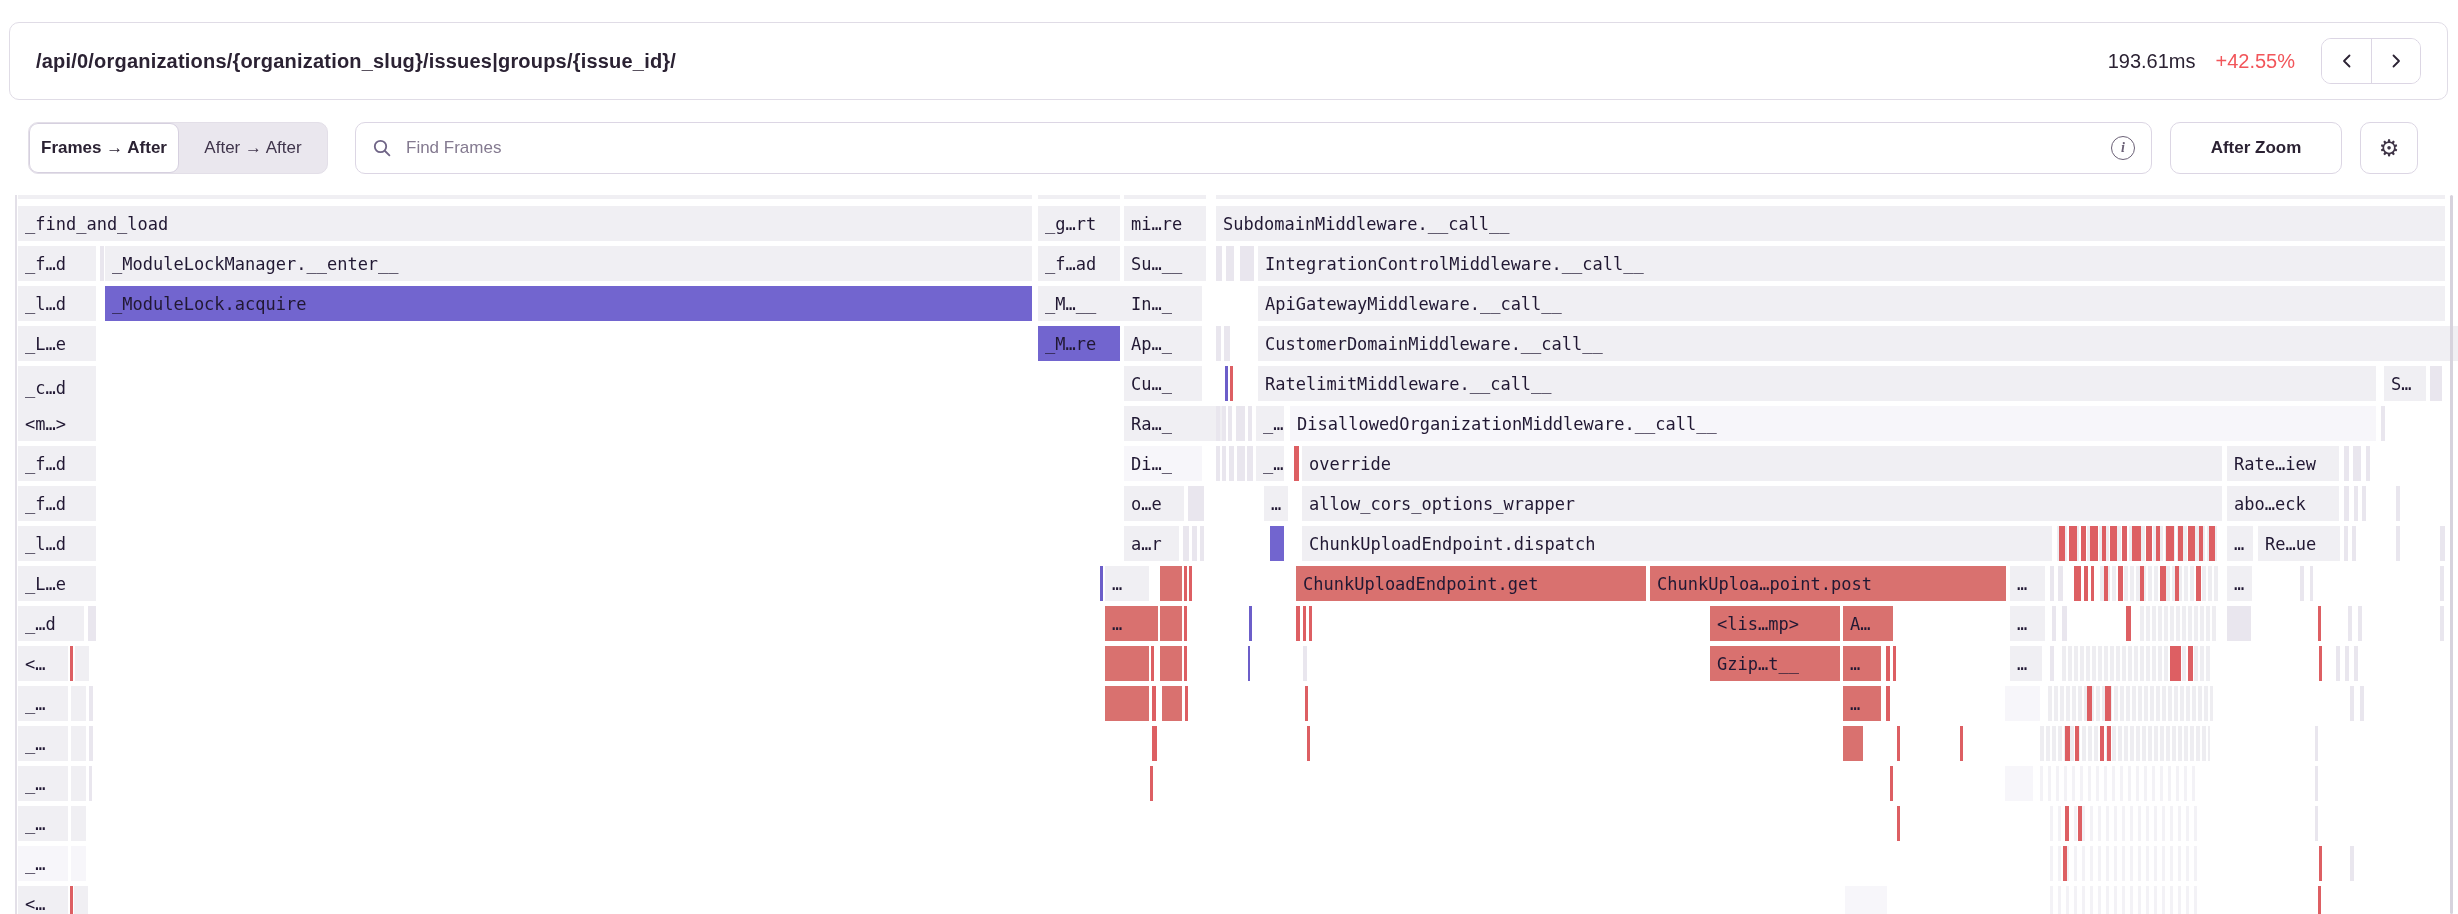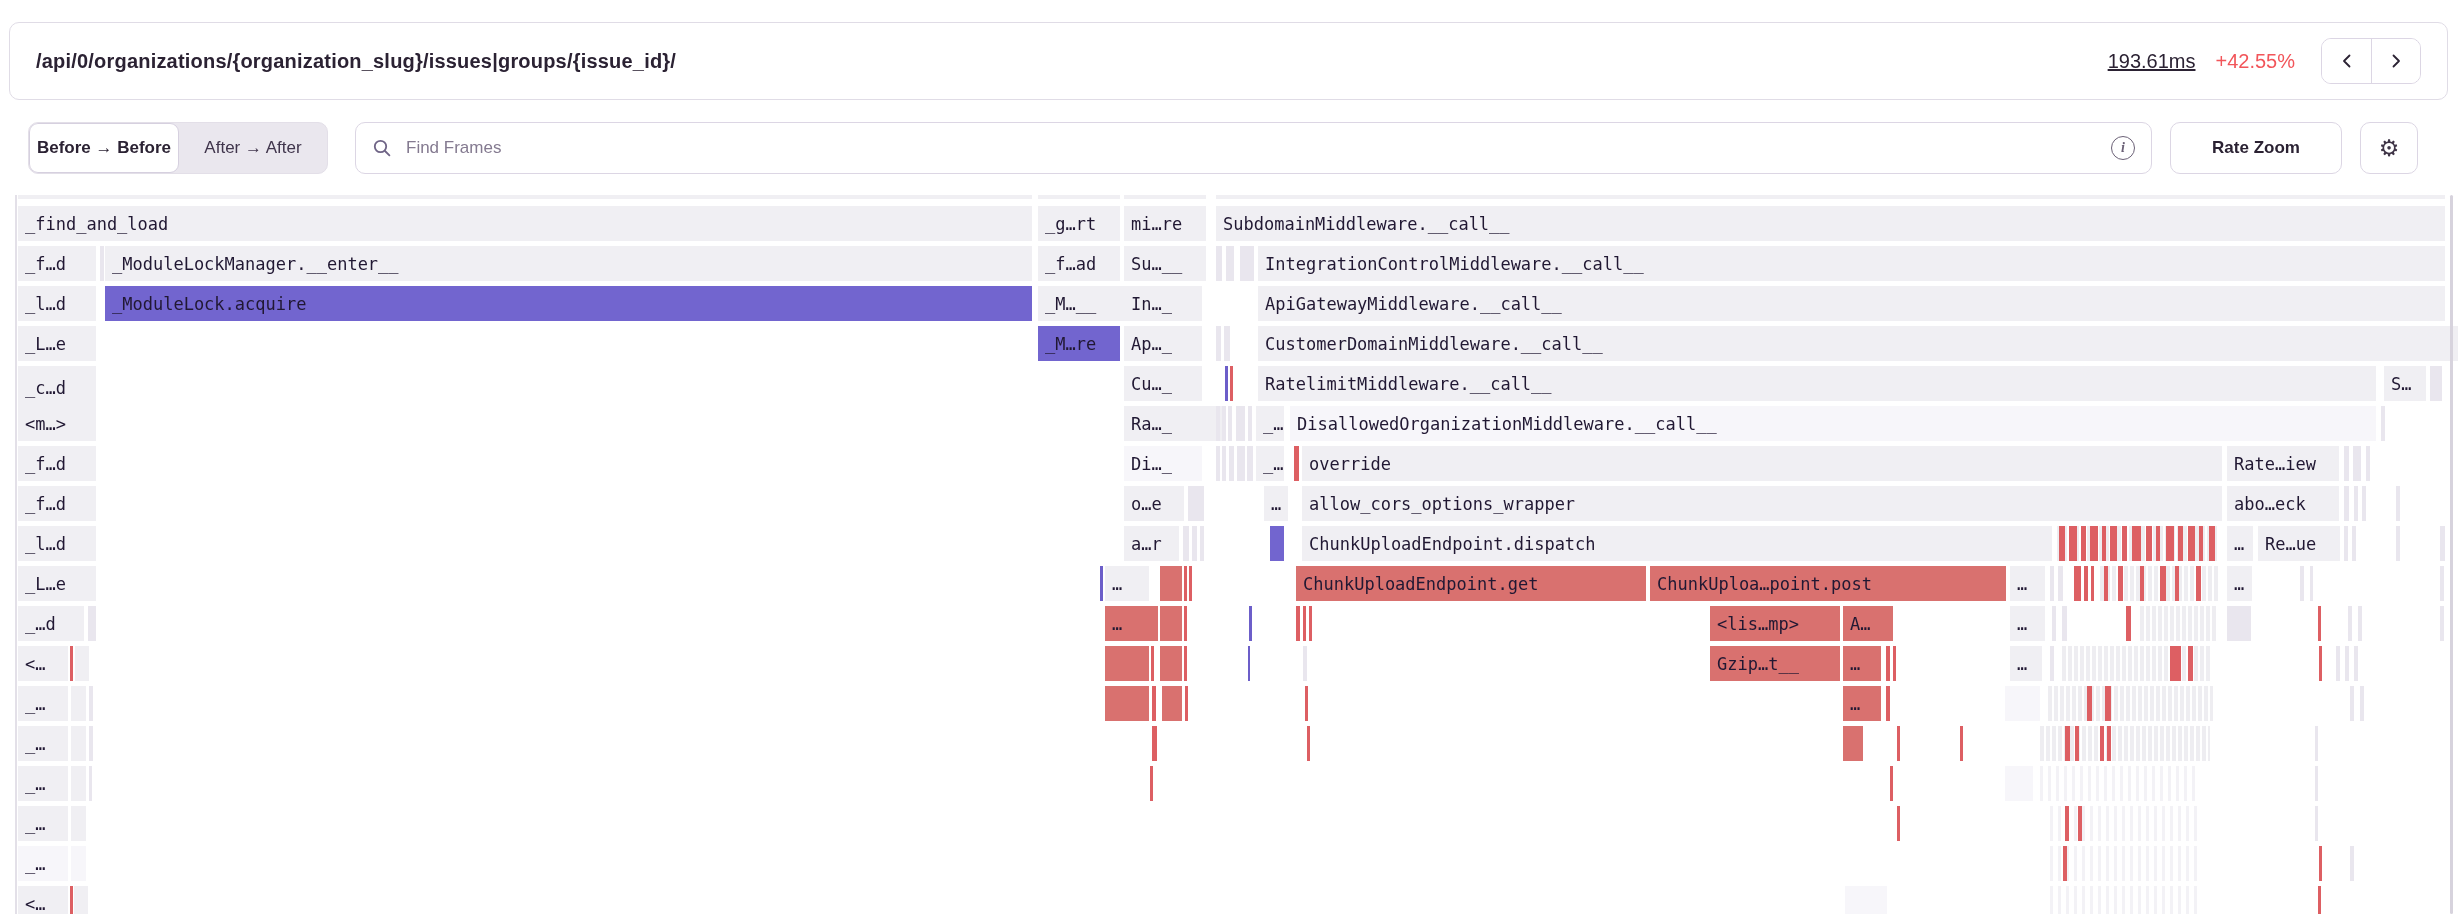--- a/index.html
+++ b/index.html
@@ -5,21 +5,21 @@
   html,body{margin:0;padding:0;background:#fff;}
   .screen{position:relative;width:2458px;height:914px;background:#ffffff;overflow:hidden;
           font-family:"Liberation Sans",sans-serif;color:#2b2233;}
 
   
   .titlebar{position:absolute;left:9px;top:22px;width:2439px;height:78px;box-sizing:border-box;
             border:1.5px solid #e0dce6;border-radius:10px;background:#fff;
             display:flex;align-items:center;padding:0 26px;gap:20px;}
   .page-title{flex:1;font-size:20px;font-weight:600;letter-spacing:.2px;color:#2b2233;
               white-space:nowrap;overflow:hidden;}
-  .duration{font-size:20px;color:#2b2233;text-decoration:underline;}
+  .duration{font-size:20px;color:#2b2233;}
   .delta{font-size:20px;color:#f2555a;}
   .pager{display:flex;border:1.5px solid #dcd6e4;border-radius:10px;overflow:hidden;background:#fff;margin-left:6px;}
   .pager button{width:49px;height:44px;background:#fff;border:none;display:flex;align-items:center;
                 justify-content:center;cursor:pointer;padding:0;}
   .pager button + button{border-left:1.5px solid #dcd6e4;}
 
   
   .toolbar{position:absolute;left:0;top:122px;width:2458px;height:52px;}
   .seg{position:absolute;left:28px;top:0;width:300px;height:52px;box-sizing:border-box;
        background:#eae7ee;border:1.5px solid #e3dfe8;border-radius:10px;display:flex;overflow:hidden;}
@@ -80,34 +80,34 @@
           <svg width="16" height="16" viewBox="0 0 16 16">
               <path d="M5.5 2.5 L11 8 L5.5 13.5" fill="none" stroke="#2b2233" stroke-width="1.8" stroke-linecap="round" stroke-linejoin="round"></path>
             </svg>
         </span>
       </button>
     </div>
   </div>
 
   <div class="toolbar">
     <div class="seg">
-      <button class="active">Before → Before</button>
+      <button class="active">Frames → After</button>
       <button>After → After</button>
     </div>
     <div class="search">
       <span>
         <svg width="20" height="20" viewBox="0 0 20 20">
             <circle cx="8.5" cy="8.5" r="5.7" fill="none" stroke="#6f6486" stroke-width="1.8"></circle>
             <line x1="13" y1="13" x2="17.4" y2="17.4" stroke="#6f6486" stroke-width="1.8" stroke-linecap="round"></line>
           </svg>
       </span>
       <input type="text" value="" placeholder="Find Frames" style="">
       <span class="info-icon">i</span>
     </div>
-    <button class="btn reset">Rate Zoom</button>
+    <button class="btn reset">After Zoom</button>
     <button class="btn gearbtn">
         <span>⚙</span>
       </button>
   </div>
 
   <div class="flame">
       <div class="frame f-g" style="left: 18px; top: 195px; width: 1014px; height: 4px;"></div>
       <div class="frame f-g" style="left: 1038px; top: 195px; width: 82px; height: 4px;"></div>
       <div class="frame f-g" style="left: 1124px; top: 195px; width: 82px; height: 4px;"></div>
       <div class="frame f-g" style="left: 1216px; top: 195px; width: 1229px; height: 4px;"></div>

